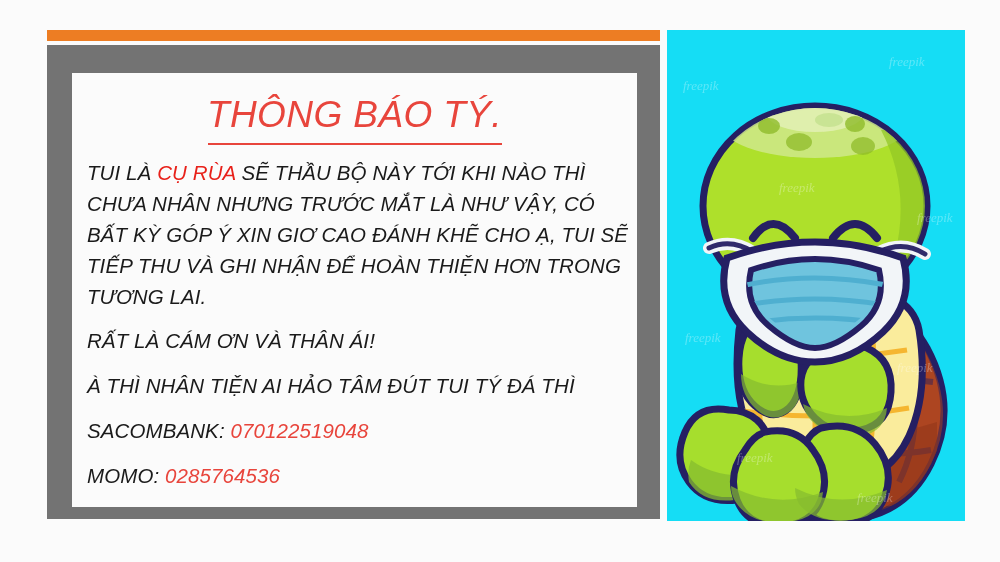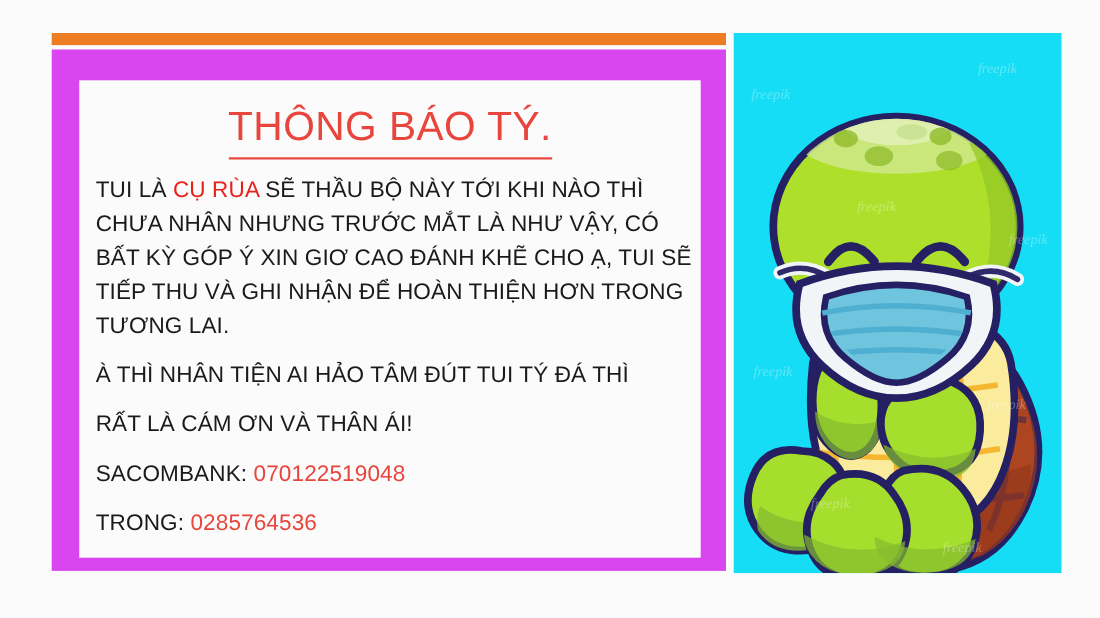--- a/index.html
+++ b/index.html
@@ -35,21 +35,22 @@
     width: 613px;
     height: 11px;
     background: #ED7D23;
   }
   #dark-frame {
     position: absolute;
     left: 0;
     top: 15px;
     width: 613px;
     height: 474px;
-    background: #d946ef;
+    background: #737373;
+    font-style: italic;
   }
   #white-panel {
     position: absolute;
     left: 25px;
     top: 28px;
     width: 565px;
     height: 434px;
     background: #FBFBFB;
   }
 
@@ -130,27 +131,27 @@
 
       <div id="white-panel">
 
         <div id="notice-title">THÔNG BÁO TÝ.</div>
         <div id="title-underline"></div>
 
         <div id="notice-body">
 
           <p class="para tight"><span>TUI LÀ </span><span class="hl">CỤ RÙA</span><span> SẼ THẦU BỘ NÀY TỚI KHI NÀO THÌ CHƯA NHÂN NHƯNG TRƯỚC MẮT LÀ NHƯ VẬY, CÓ BẤT KỲ GÓP Ý XIN GIƠ CAO ĐÁNH KHẼ CHO Ạ, TUI SẼ TIẾP THU VÀ GHI NHẬN ĐỂ HOÀN THIỆN HƠN TRONG TƯƠNG LAI.</span></p>
 
+          <p class="para"><span>RẤT LÀ CÁM ƠN VÀ THÂN ÁI!</span></p>
+
           <p class="para"><span>À THÌ NHÂN TIỆN AI HẢO TÂM ĐÚT TUI TÝ ĐÁ THÌ</span></p>
 
-          <p class="para"><span>RẤT LÀ CÁM ƠN VÀ THÂN ÁI!</span></p>
-
           <p class="para"><span>SACOMBANK: </span><span class="acct">070122519048</span></p>
 
-          <p class="para"><span>TRONG: </span><span class="acct">0285764536</span></p>
+          <p class="para"><span>MOMO: </span><span class="acct">0285764536</span></p>
 
         </div>
       </div>
     </div>
   </div>
 
   <div id="turtle-panel">
 
     <svg id="turtle-svg" viewBox="0 0 298 491" xmlns="http://www.w3.org/2000/svg">
       <defs>

